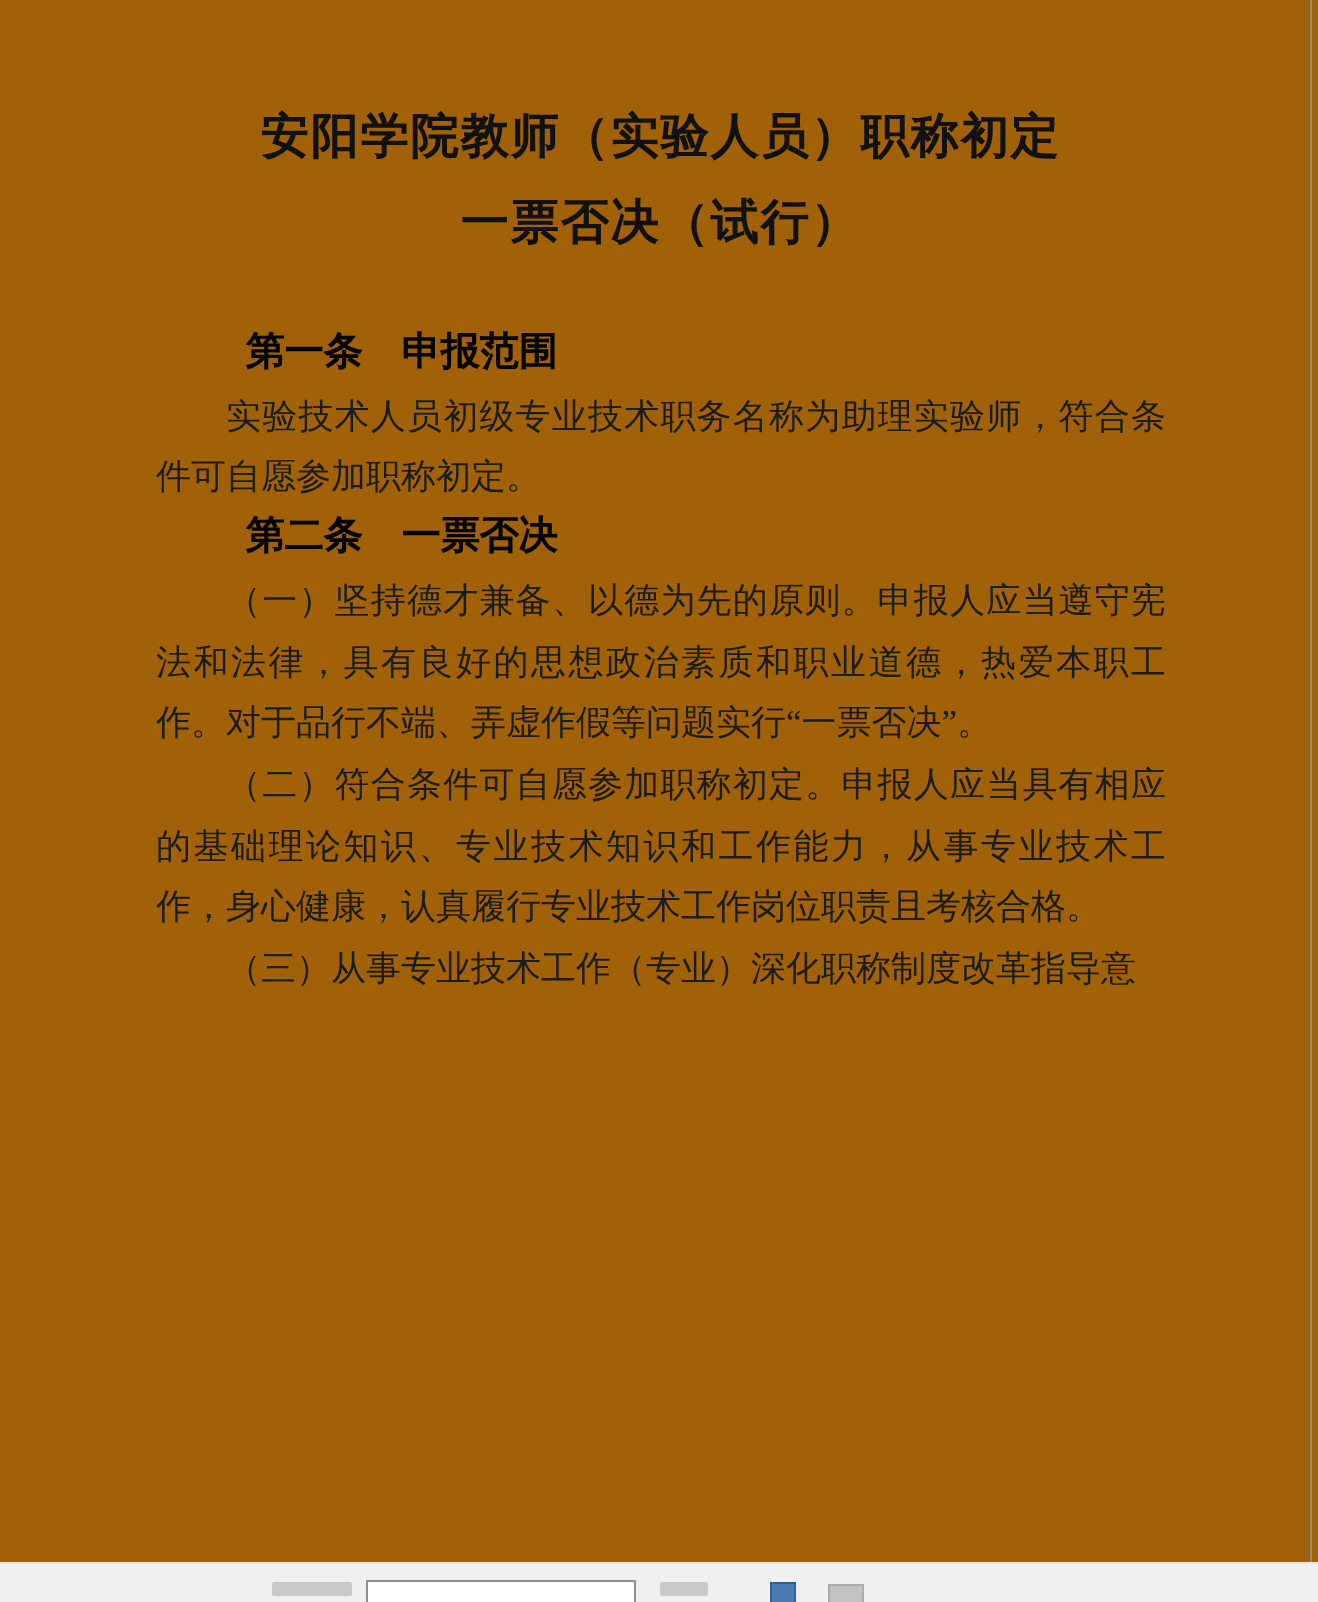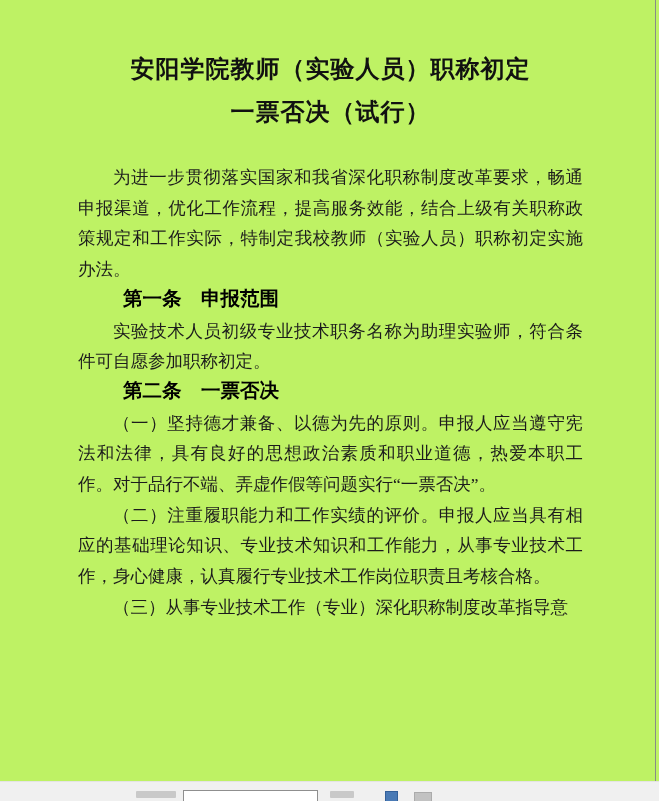--- a/index.html
+++ b/index.html
@@ -1,21 +1,21 @@
 <!DOCTYPE html>
 <html lang="zh"><head>
 <meta charset="utf-8">
 <style>
   * { margin: 0; padding: 0; box-sizing: border-box; }
   html, body { background: #ffffff; }
   .screen {
     position: relative;
     width: 659px;
     height: 801px;
-    background: #bef264;
+    background: #a16207;
     overflow: hidden;
     font-family: "Liberation Serif", serif;
     color: #1c1c1c;
   }
   .content {
     position: absolute;
     left: 78px;
     top: 0;
     width: 505px;
   }
@@ -97,26 +97,25 @@
 <div class="screen">
 
   <div class="content">
 
     <h1 class="doc-title">
       <span class="t-line">安阳学院教师（实验人员）职称初定</span>
       <span class="t-line">一票否决（试行）</span>
     </h1>
 
     <div class="body-text">
-      <div class="para body">为进一步贯彻落实国家和我省深化职称制度改革要求，畅通申报渠道，优化工作流程，提高服务效能，结合上级有关职称政策规定和工作实际，特制定我校教师（实验人员）职称初定实施办法。</div>
       <div class="para heading">第一条　申报范围</div>
       <div class="para body">实验技术人员初级专业技术职务名称为助理实验师，符合条件可自愿参加职称初定。</div>
       <div class="para heading">第二条　一票否决</div>
       <div class="para body">（一）坚持德才兼备、以德为先的原则。申报人应当遵守宪法和法律，具有良好的思想政治素质和职业道德，热爱本职工作。对于品行不端、弄虚作假等问题实行“一票否决”。</div>
-      <div class="para body">（二）注重履职能力和工作实绩的评价。申报人应当具有相应的基础理论知识、专业技术知识和工作能力，从事专业技术工作，身心健康，认真履行专业技术工作岗位职责且考核合格。</div>
+      <div class="para body">（二）符合条件可自愿参加职称初定。申报人应当具有相应的基础理论知识、专业技术知识和工作能力，从事专业技术工作，身心健康，认真履行专业技术工作岗位职责且考核合格。</div>
       <div class="para body">（三）从事专业技术工作（专业）深化职称制度改革指导意</div>
     </div>
 
   </div>
 
   <div class="page-edge-line"></div>
 
   <div class="statusbar">
     <span class="frag frag-left"></span>
     <input class="toolbar-input" type="text" value="" style="">

